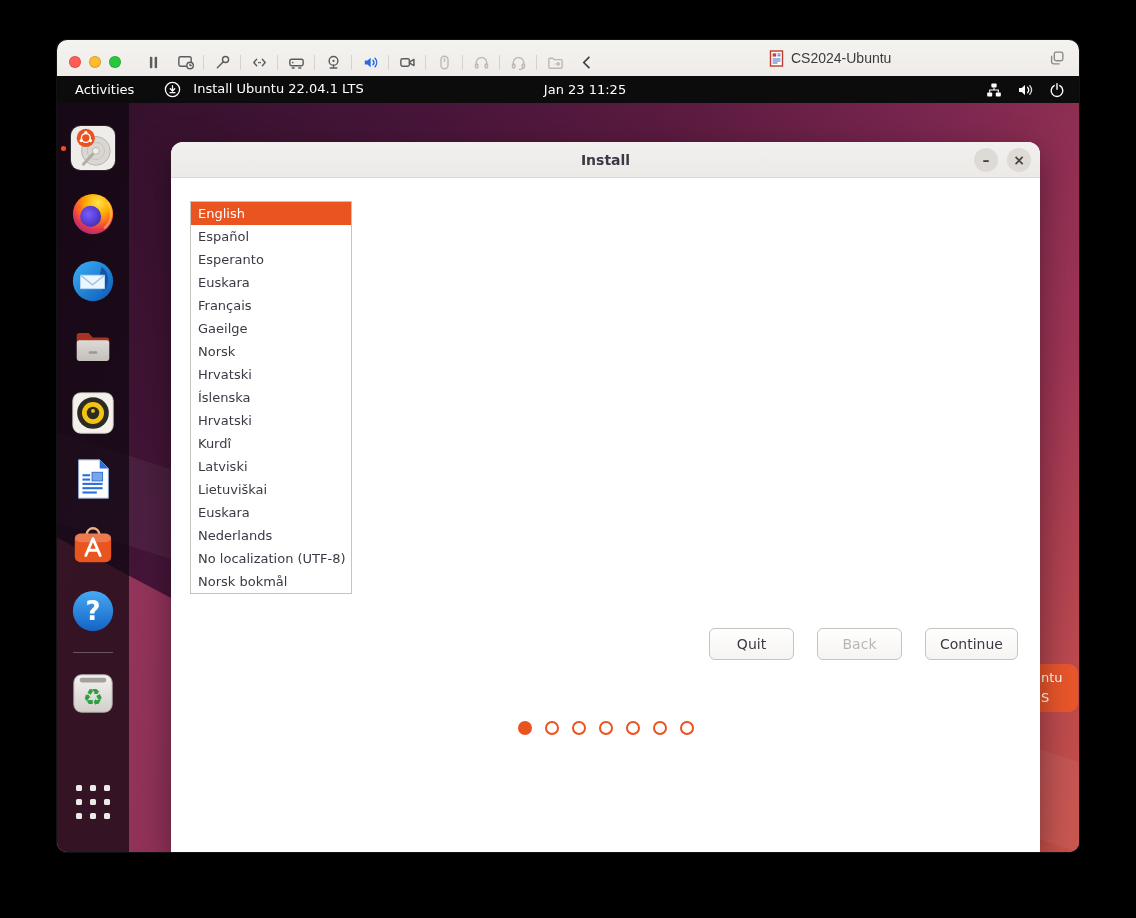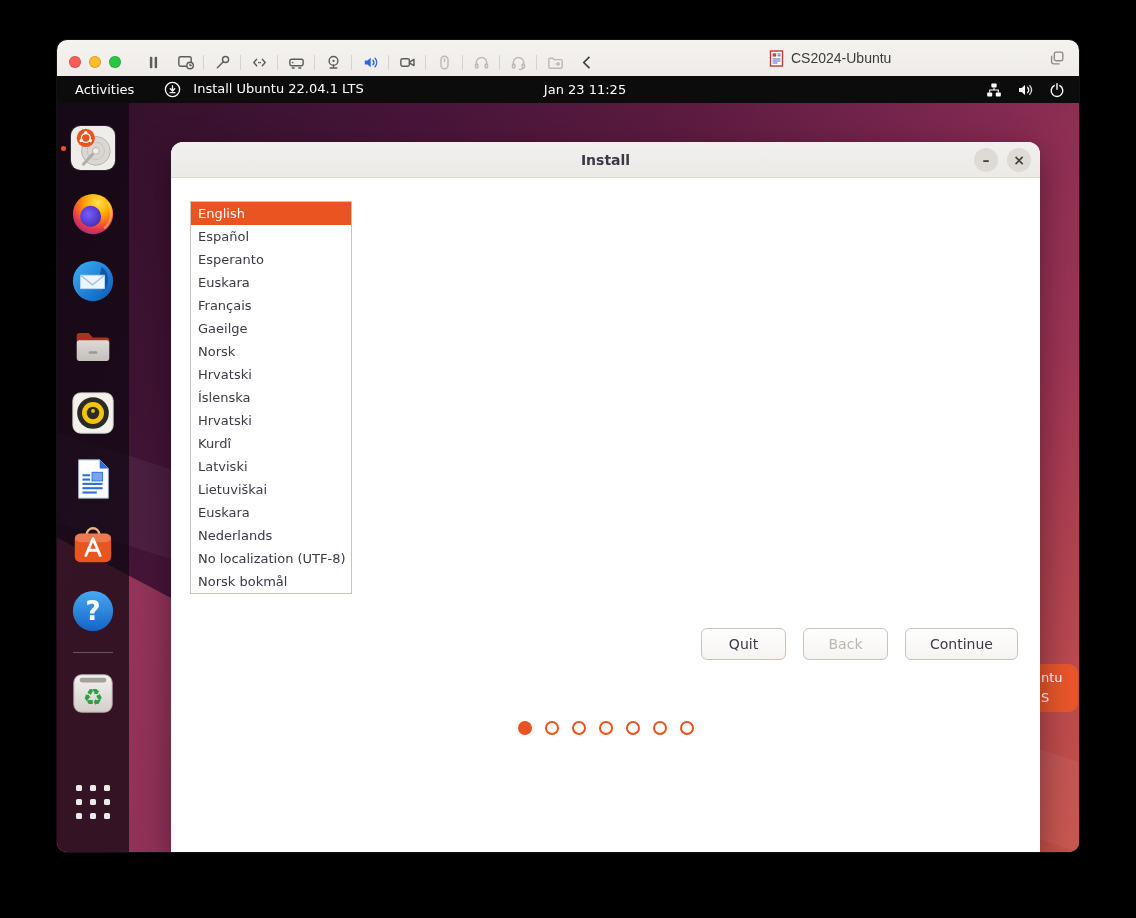--- a/index.html
+++ b/index.html
@@ -89,25 +89,25 @@
 
   .lang-list { position:absolute; left:19px; top:23px; width:162px;
                border:1px solid #c9c3bd; background:#fff; }
   .lang-item { height:23px; line-height:23px; padding-left:7px; font-size:13px;
                color:#3d3846; white-space:nowrap; overflow:hidden; }
   .lang-item.selected { background:#e95420; color:#fff; }
 
   .info { position:absolute; left:209px; top:42px; font-size:14px; color:#3d3846; }
   .info a { color:#dd4814; text-decoration:underline; cursor:pointer; }
 
-  .btn-row { position:absolute; top:450px; right:22px; display:flex; gap:17px; }
+  .btn-row { position:absolute; top:450px; right:22px; display:flex; gap:23px; }
   .btn { height:32px; border:1px solid #c9c3bd; border-radius:6px;
          background:linear-gradient(#ffffff,#f6f4f2); font-size:14px; color:#3d3846;
          display:flex; align-items:center; justify-content:center; }
-  .btn.w85 { width:85px; } .btn.w113 { width:113px;text-align:center; }
+  .btn.w85 { width:85px; } .btn.w113 { width:93px;text-align:center; }
   .btn.disabled { color:#bab5af; }
 
   .dots { position:absolute; top:543px; left:50%; transform:translateX(-50%);
           display:flex; gap:13px; }
   .dot { width:14px; height:14px; border-radius:50%; border:2px solid #e95420; background:#fff; }
   .dot.active { background:#e95420; }
 </style>
 </head>
 <body>
 

